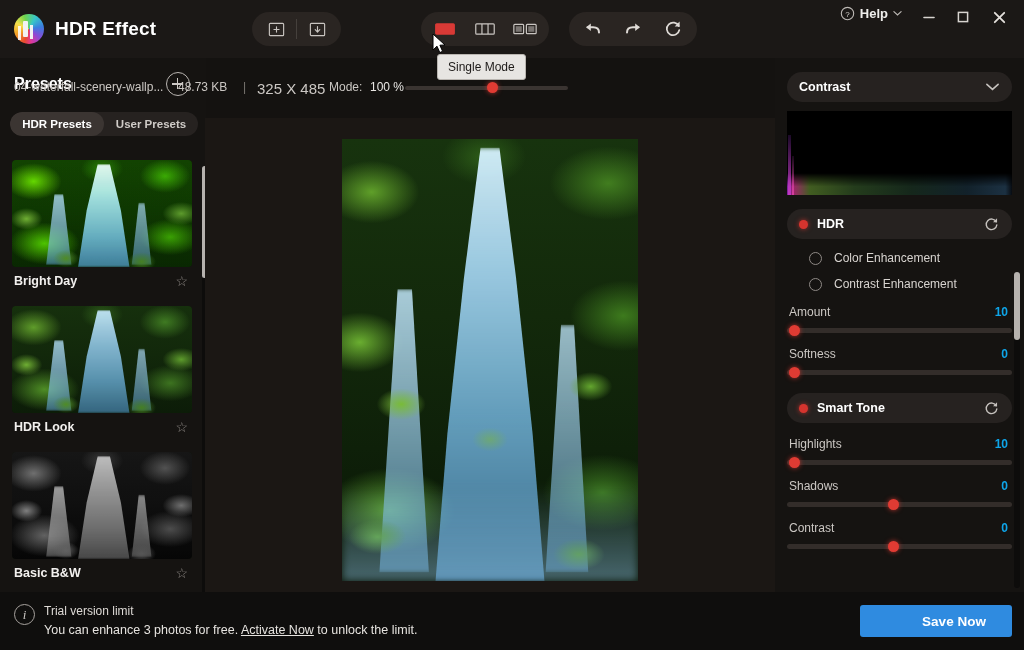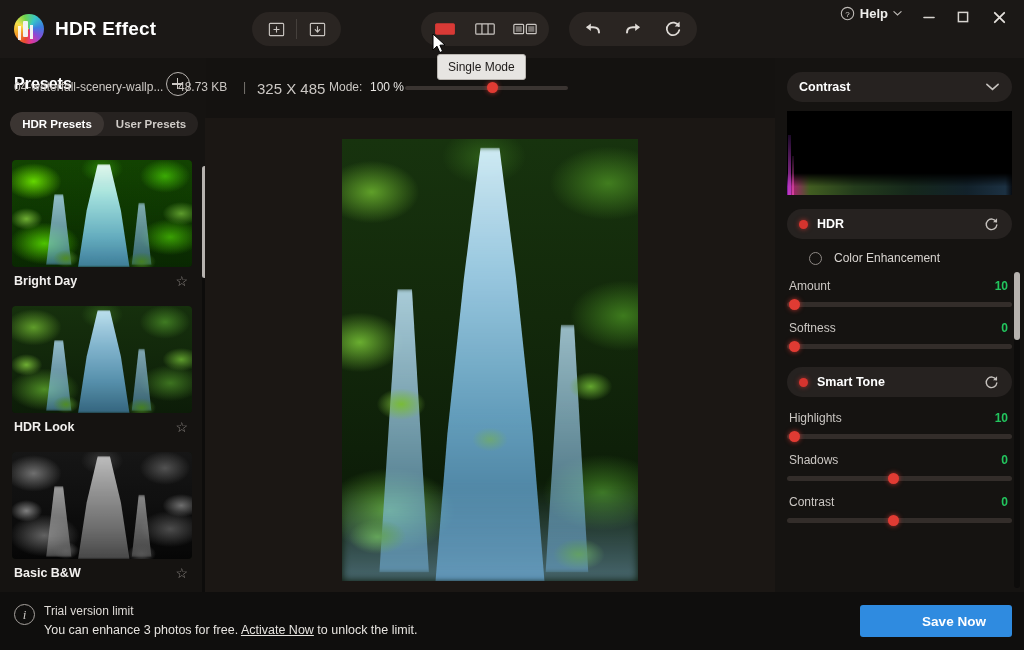--- a/index.html
+++ b/index.html
@@ -300,21 +300,21 @@
     border: 1.5px solid #8e8985; flex: none;
   }
   .radio-label { font-size: 12px; color: #d8d4d0; }
 
   .slider-block { margin: 14px 12px 0 12px; }
   .slider-top {
     display: flex; align-items: flex-end; justify-content: space-between;
     padding: 0 4px 0 2px;
   }
   .slider-name { font-size: 12px; color: #cbc7c3; }
-  .slider-val  { font-size: 12px; color: #22c55e; font-weight: bold; }
+  .slider-val  { font-size: 12px; color: #0ea5e9; font-weight: bold; }
   .slider-track {
     position: relative; margin-top: 9px; height: 5px;
     background: #332d2a; border-radius: 3px; cursor: pointer;
   }
   .slider-knob {
     position: absolute; top: -3px; width: 11px; height: 11px; border-radius: 50%;
     background: #e03b33; box-shadow: 0 0 5px rgba(224,59,51,.8); cursor: pointer;
   }
 
   #right-scrollbar {
@@ -562,20 +562,24 @@
     <svg class="reset-ico" width="17" height="17" viewBox="0 0 18 18">
       <path d="M14 6.2A5.6 5.6 0 1 0 14.6 9.5" fill="none" stroke="#c6c2be" stroke-width="1.5" stroke-linecap="round"></path>
       <path d="M14.9 2.4v4.3h-4.3z" fill="#c6c2be"></path>
     </svg>
   </div>
 
   <div class="radio-row">
     <span class="radio"></span>
     <span class="radio-label">Color Enhancement</span>
   </div>
+  <div class="radio-row">
+    <span class="radio"></span>
+    <span class="radio-label">Contrast Enhancement</span>
+  </div>
 
   <div class="slider-block">
     <div class="slider-top">
       <span class="slider-name">Amount</span>
       <span class="slider-val">10</span>
     </div>
     <div class="slider-track">
       <div class="slider-knob" style="left:2px"></div>
     </div>
   </div>

